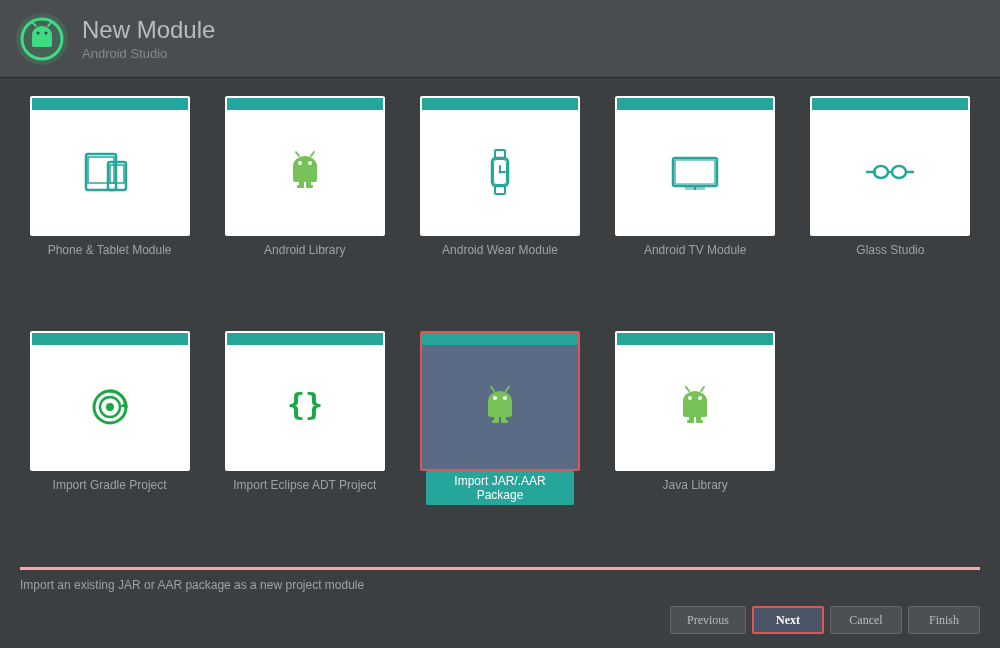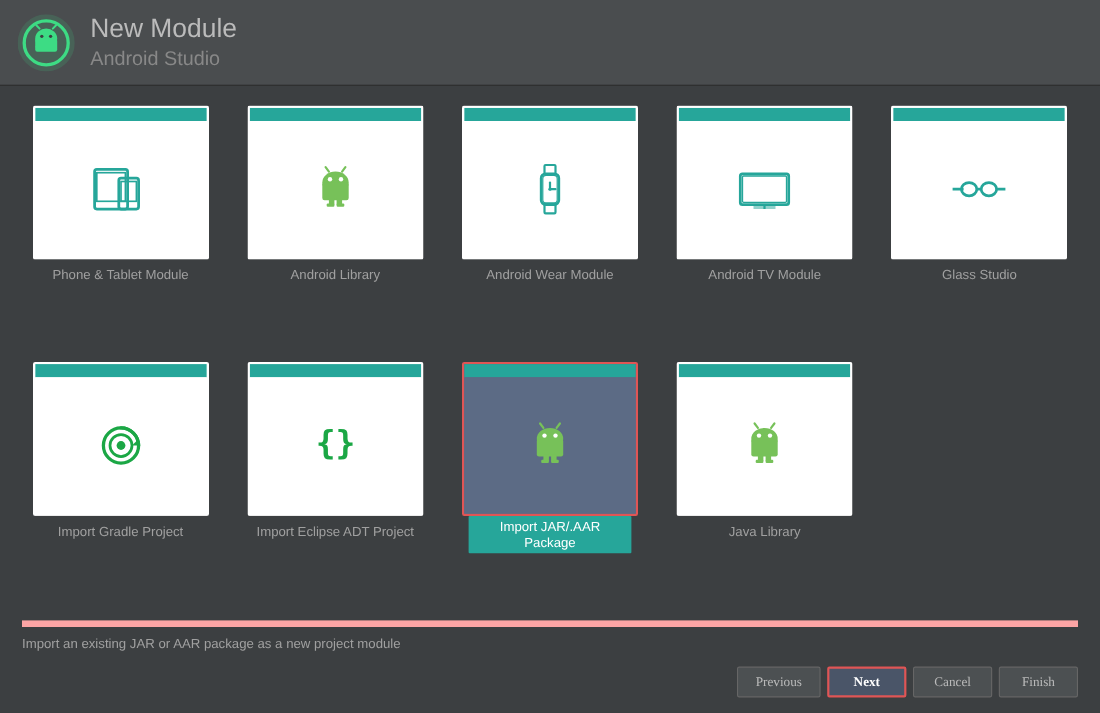--- a/index.html
+++ b/index.html
@@ -30,21 +30,21 @@
       display: flex;
       flex-direction: column;
     }
     .header-title {
       font-size: 24px;
       font-weight: 300;
       color: #bbbbbb;
       line-height: 1.2;
     }
     .header-subtitle {
-      font-size: 18px;
+      font-size: 13px;
       color: #888888;
       margin-top: 2px;
     }
 
     
     .main {
       padding: 18px 20px 10px 20px;
       display: flex;
       flex-direction: column;
       height: calc(648px - 78px);
@@ -122,21 +122,21 @@
       padding: 3px 10px;
       border-radius: 1px;
       margin-top: 0;
     }
 
     
     .bottom-description {
       padding: 8px 0 6px 0;
       font-size: 12px;
       color: #a0a0a0;
-      border-top: 6px solid #fca5a5;
+      border-top: 3px solid #fca5a5;
       margin-top: 8px;
     }
 
     .bottom-buttons {
       display: flex;
       justify-content: flex-end;
       gap: 6px;
       padding: 8px 0 4px 0;
       align-items: center;
     }

